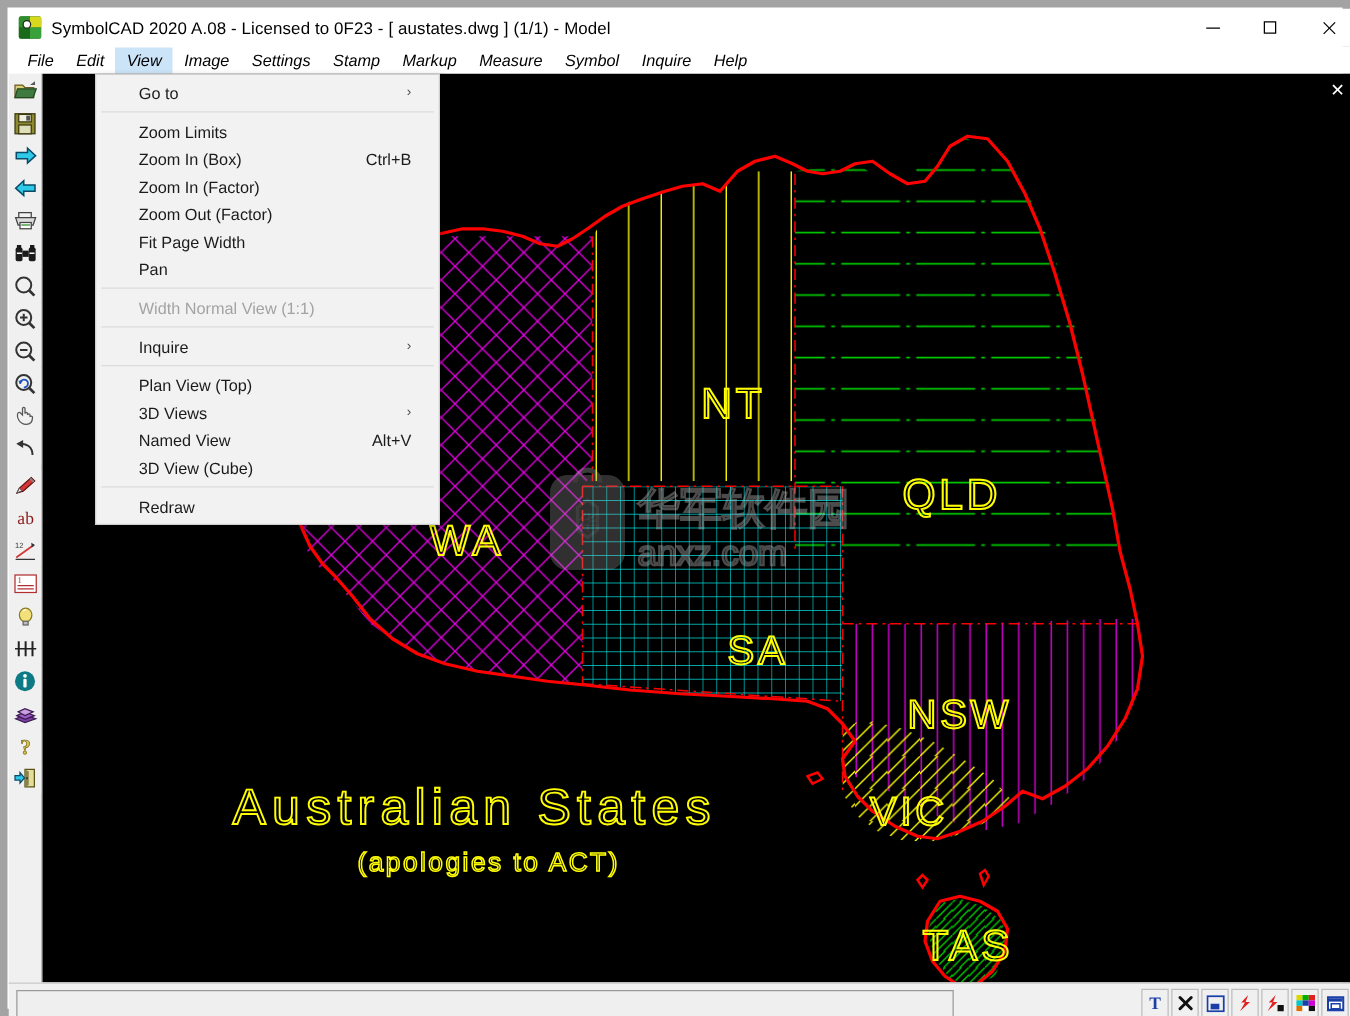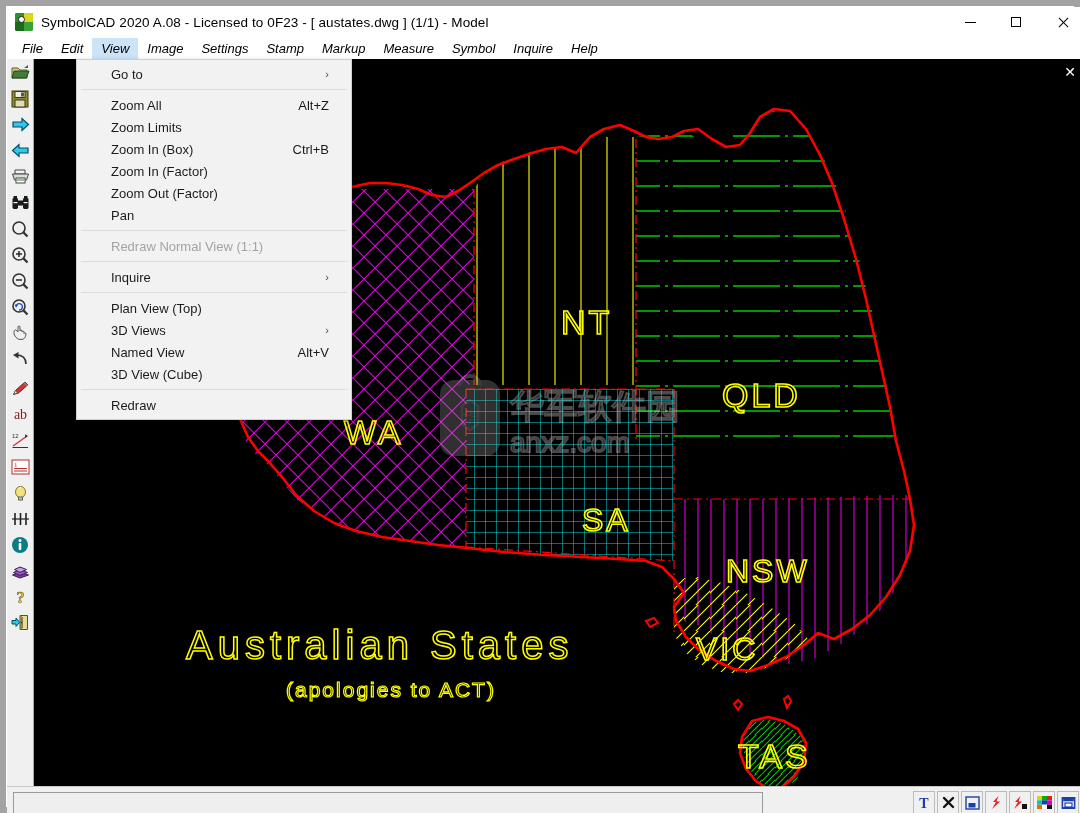--- a/index.html
+++ b/index.html
@@ -555,43 +555,42 @@
   </div>
 
   <div class="dropdown">
     <div class="mrow">
       <span class="mlabel">Go to</span>
       <span class="marrow">›</span>
     </div>
     <div class="msep"></div>
 
     <div class="mrow">
-      <span class="mlabel">Zoom All</span>
-      <span class="maccel">Alt+Z</span>
-    </div>
-    <div class="mrow">
       <span class="mlabel">Zoom Limits</span>
     </div>
     <div class="mrow">
       <span class="mlabel">Zoom In (Box)</span>
       <span class="maccel">Ctrl+B</span>
     </div>
     <div class="mrow">
       <span class="mlabel">Zoom In (Factor)</span>
     </div>
     <div class="mrow">
       <span class="mlabel">Zoom Out (Factor)</span>
     </div>
     <div class="mrow">
+      <span class="mlabel">Fit Page Width</span>
+    </div>
+    <div class="mrow">
       <span class="mlabel">Pan</span>
     </div>
     <div class="msep"></div>
 
     <div class="mrow disabled">
-      <span class="mlabel">Redraw Normal View (1:1)</span>
+      <span class="mlabel">Width Normal View (1:1)</span>
     </div>
     <div class="msep"></div>
 
     <div class="mrow">
       <span class="mlabel">Inquire</span>
       <span class="marrow">›</span>
     </div>
     <div class="msep"></div>
 
     <div class="mrow">

